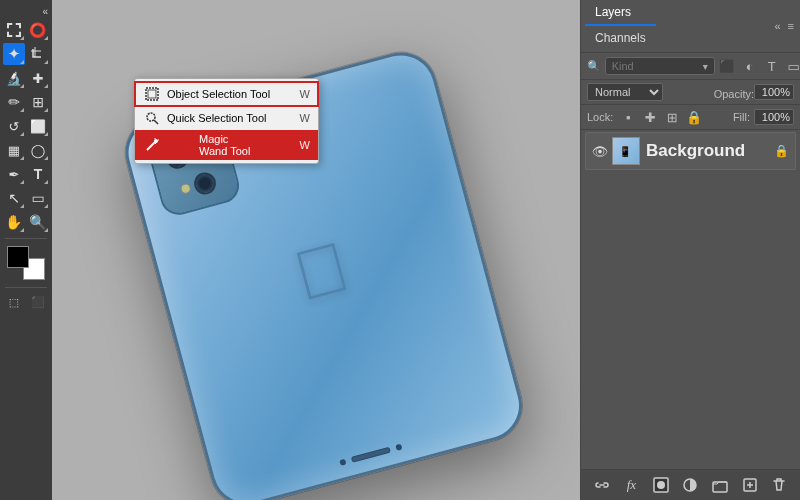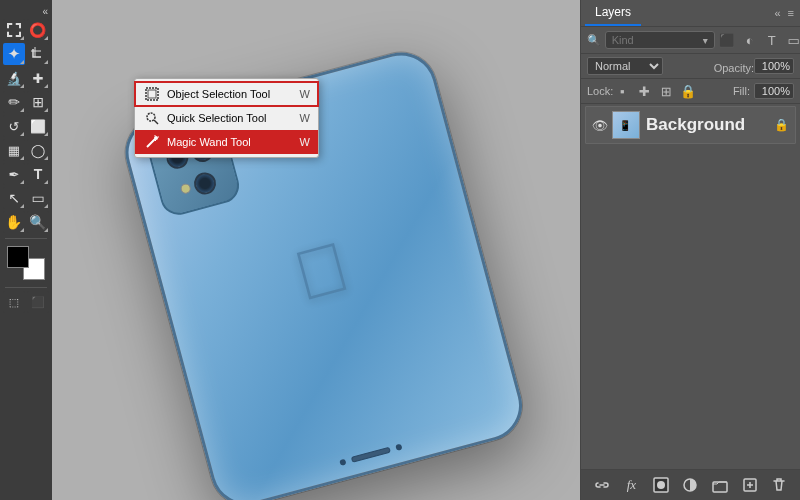--- a/index.html
+++ b/index.html
@@ -223,20 +223,21 @@
     .context-menu-item {
       display: flex;
       align-items: center;
       padding: 3px 8px;
       cursor: pointer;
       position: relative;
     }
     .context-menu-item.highlighted {
       background: #cc2222;
       color: white;
+      gap: 32px;
     }
     .menu-item-icon {
       width: 18px;
       height: 18px;
       display: flex;
       align-items: center;
       justify-content: center;
       margin-right: 6px;
       font-size: 12px;
     }
@@ -376,20 +377,21 @@
       border-radius: 2px;
       padding: 1px 3px;
       width: 40px;
       text-align: right;
     }
     .lock-row {
       display: flex;
       align-items: center;
       padding: 3px 6px;
       border-bottom: 1px solid #444;
+      gap: 6px;
     }
     .lock-label {
       font-size: 11px;
       color: #bbb;
     }
     .lock-icons {
       display: flex;
       gap: 4px;
     }
     .fill-section {
@@ -652,20 +654,21 @@
     </div>
   </div>
 
 </div>
 
 <div class="right-panel">
 
   <div class="panel-header">
     <div class="panel-header-tabs">
       <div class="panel-tab active">Layers</div>
+      <div class="panel-tab">Channels</div>
     </div>
     <div class="panel-header-icons">
       <span class="panel-header-icon">«</span>
       <span class="panel-header-icon">≡</span>
     </div>
   </div>
 
   <div class="panel-section">
     <span style="color:#aaa; font-size:11px;">🔍</span>
     <div class="panel-search">

